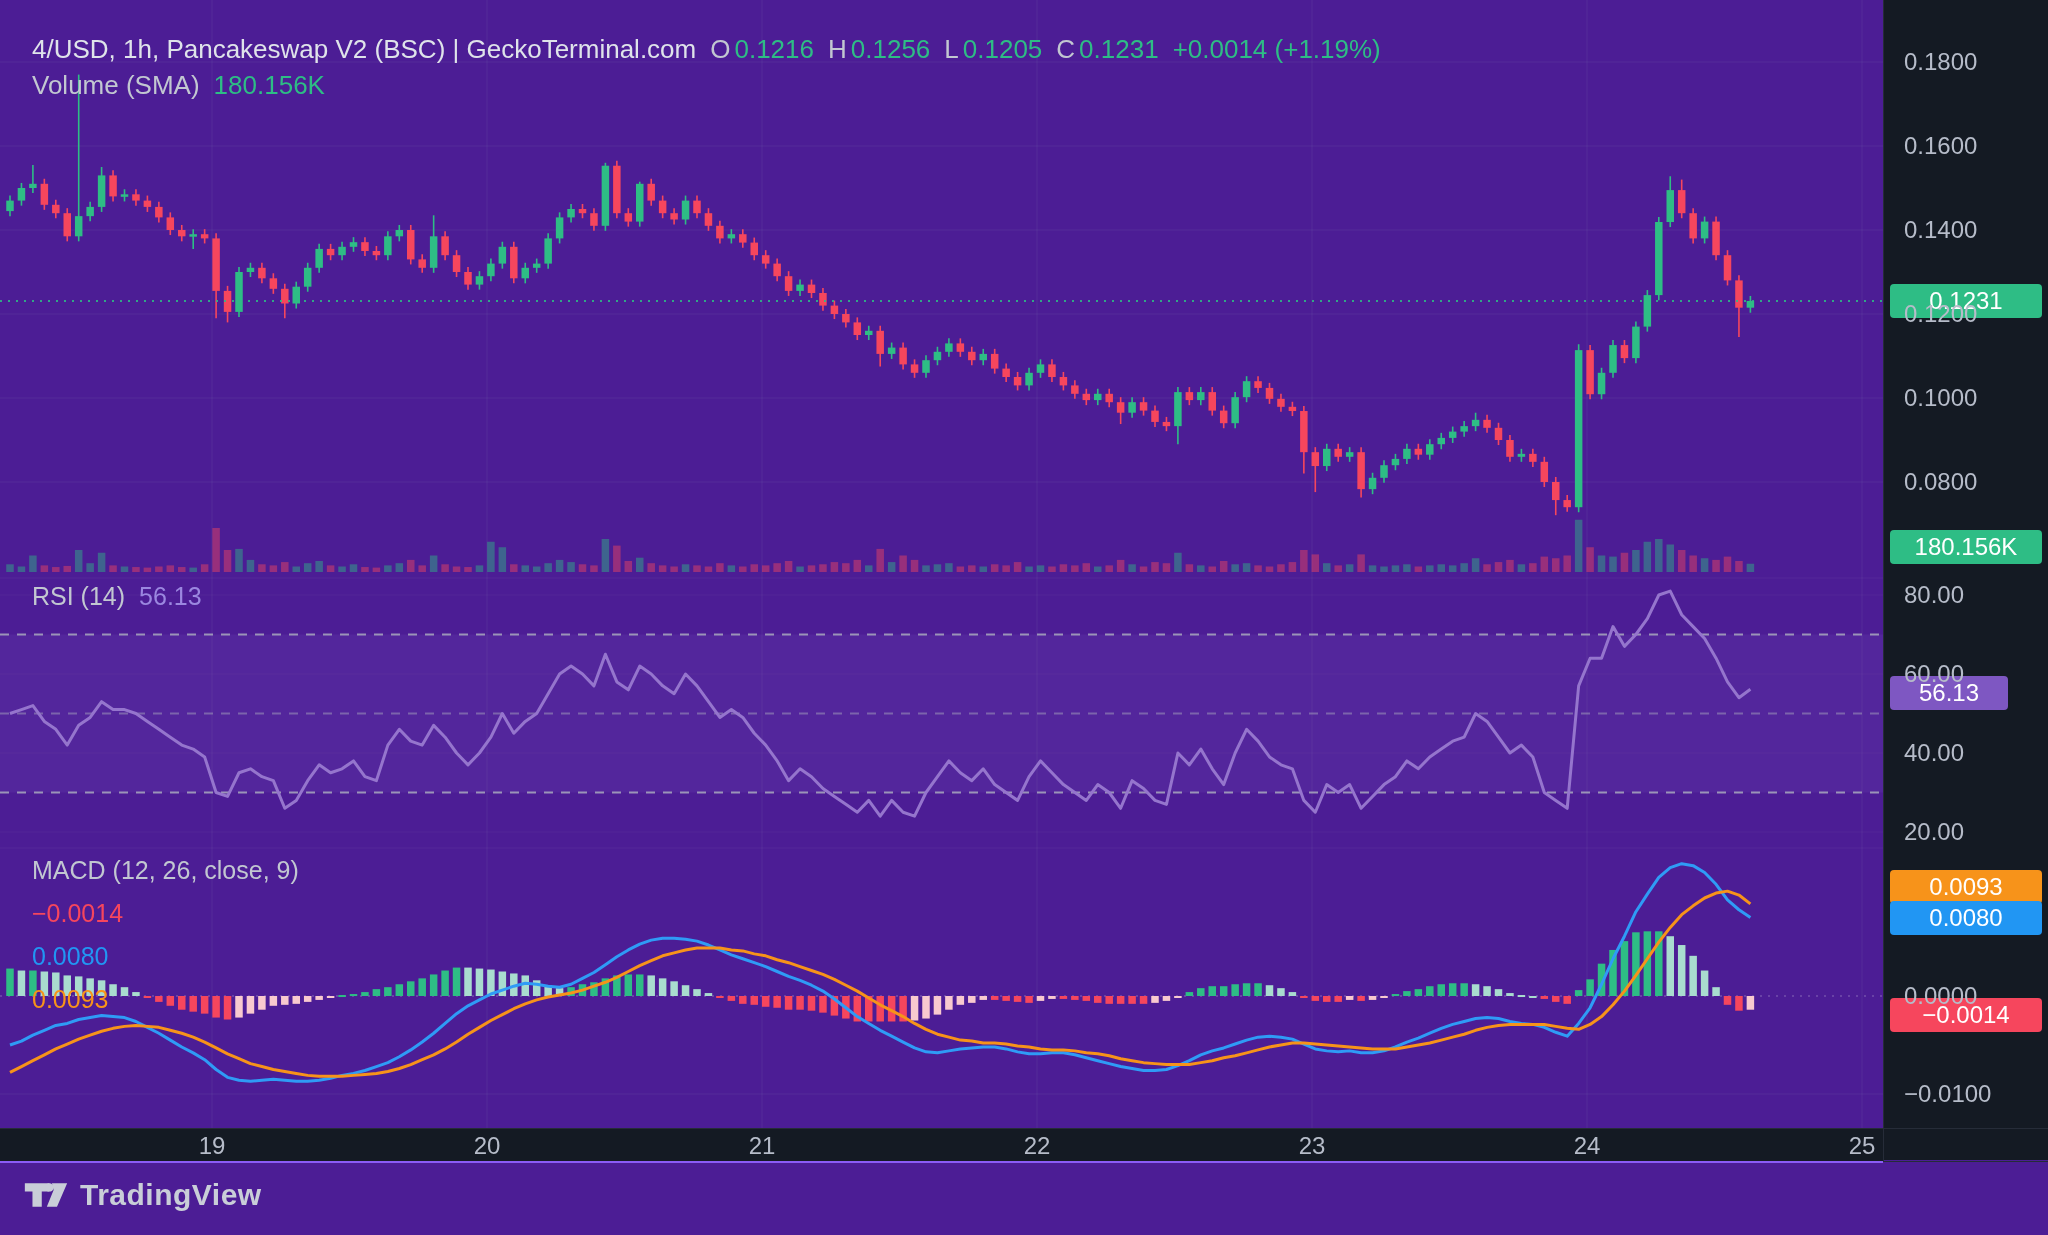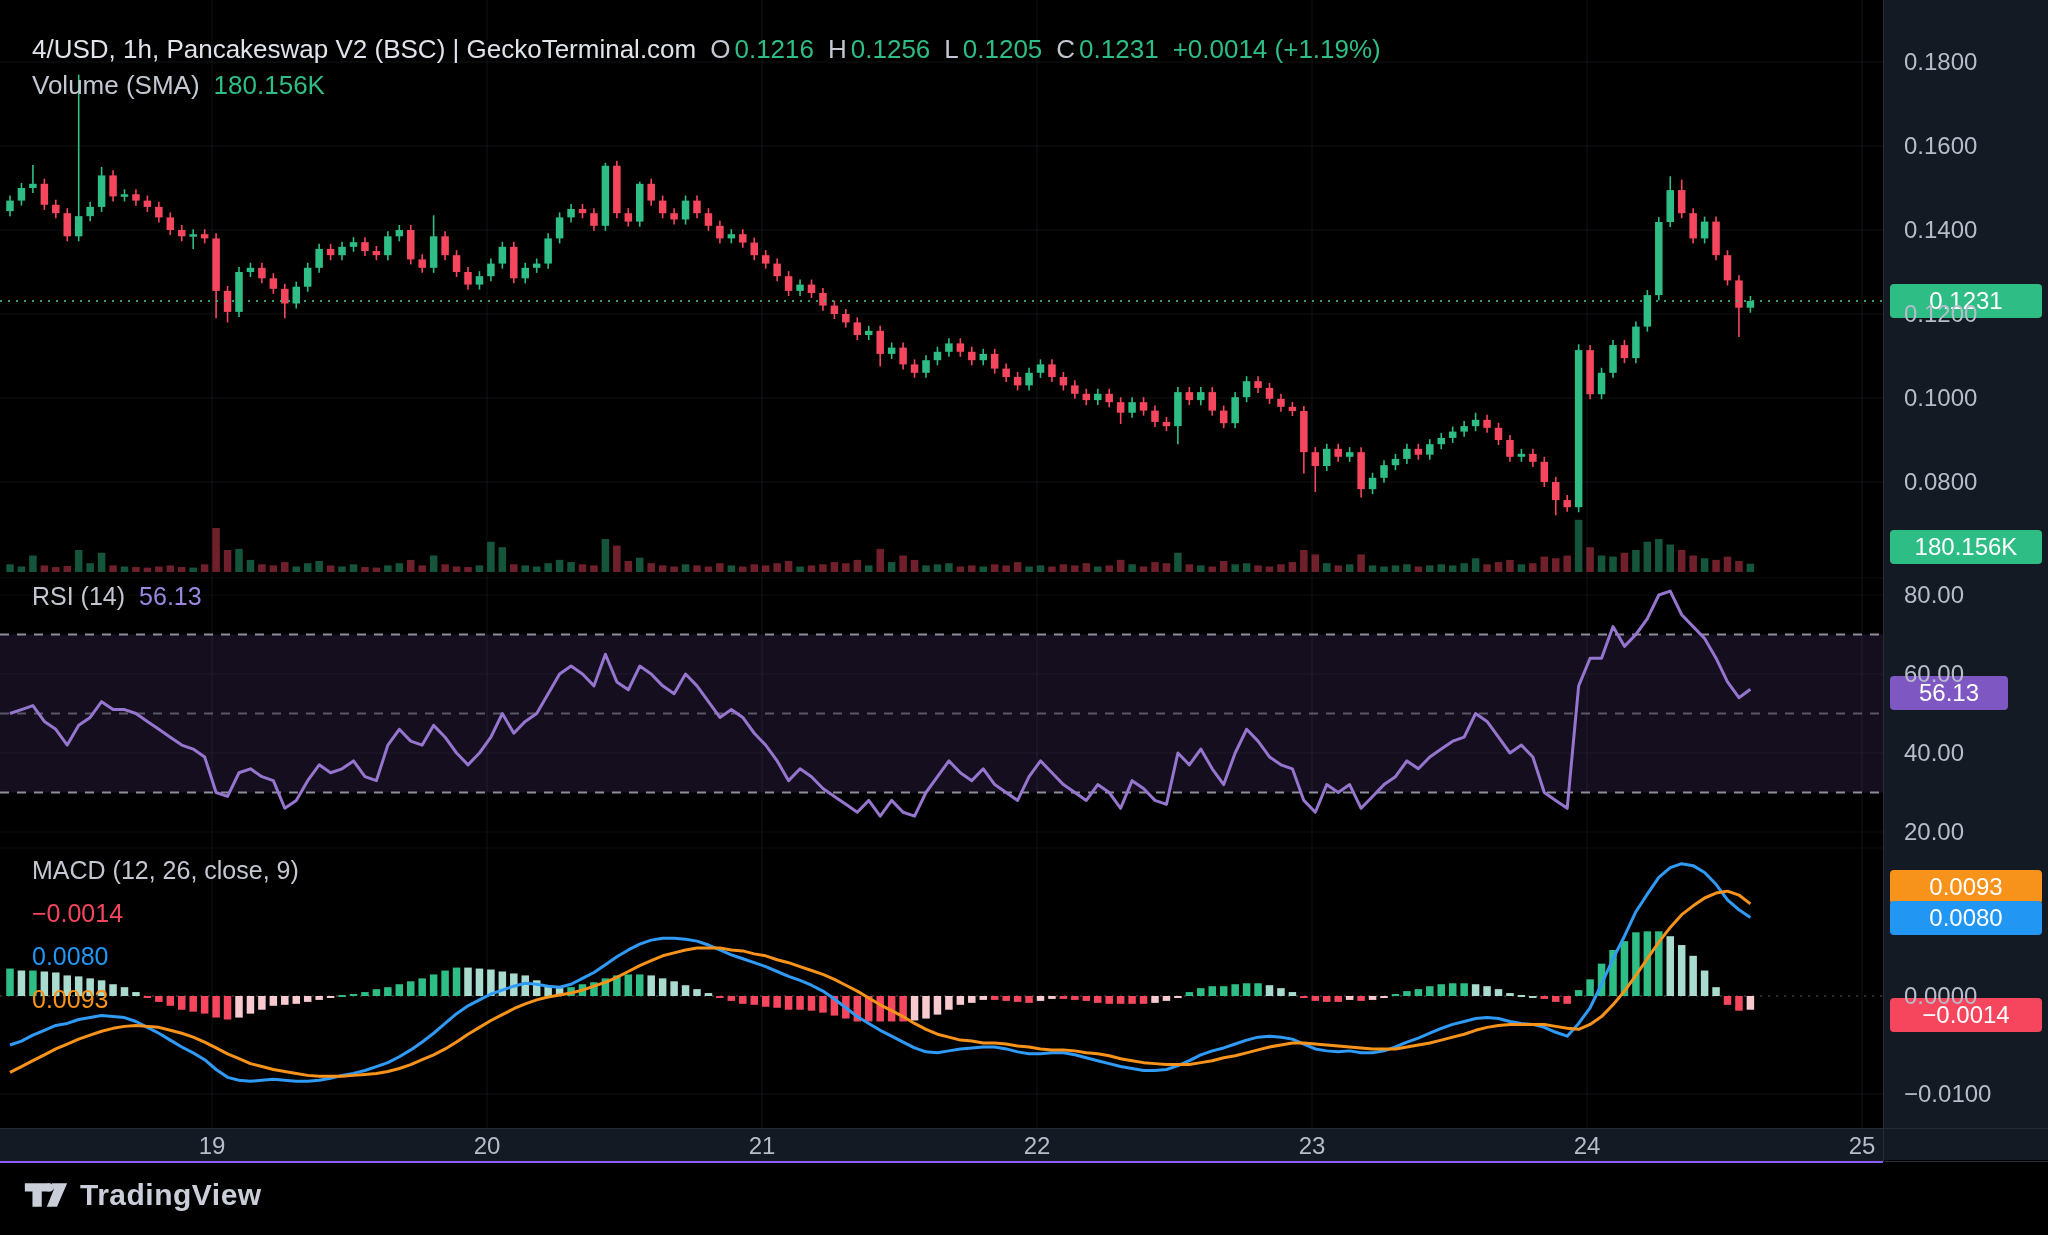--- a/index.html
+++ b/index.html
@@ -1,16 +1,16 @@
 <!DOCTYPE html>
 <html><head>
 <meta charset="utf-8">
 <style>
   html,body{margin:0;padding:0;background:#0e131b;}
-  .stage{position:relative;width:2048px;height:1235px;background:#000000;overflow:hidden;
+  .stage{position:relative;width:2048px;height:1235px;background:#4c1d95;overflow:hidden;
          font-family:"Liberation Sans",sans-serif;-webkit-font-smoothing:antialiased;}
   #plot{position:absolute;left:0;top:0;}
   
   .axis-right{position:absolute;left:1883px;top:0;width:165px;height:1160px;
               border-left:1px solid #262c38;background:#141a23;}
   .tick-label{position:absolute;left:20px;font-size:24px;color:#b6bcc9;white-space:nowrap;}
   .badge{position:absolute;left:6px;width:152px;height:34px;border-radius:4px;text-align:center;
          line-height:34px;font-size:24px;color:#ffffff;font-weight:500;}
   .b-price{top:284px;background:#2ebd85;}
   .b-vol{top:530px;background:#2ebd85;}

